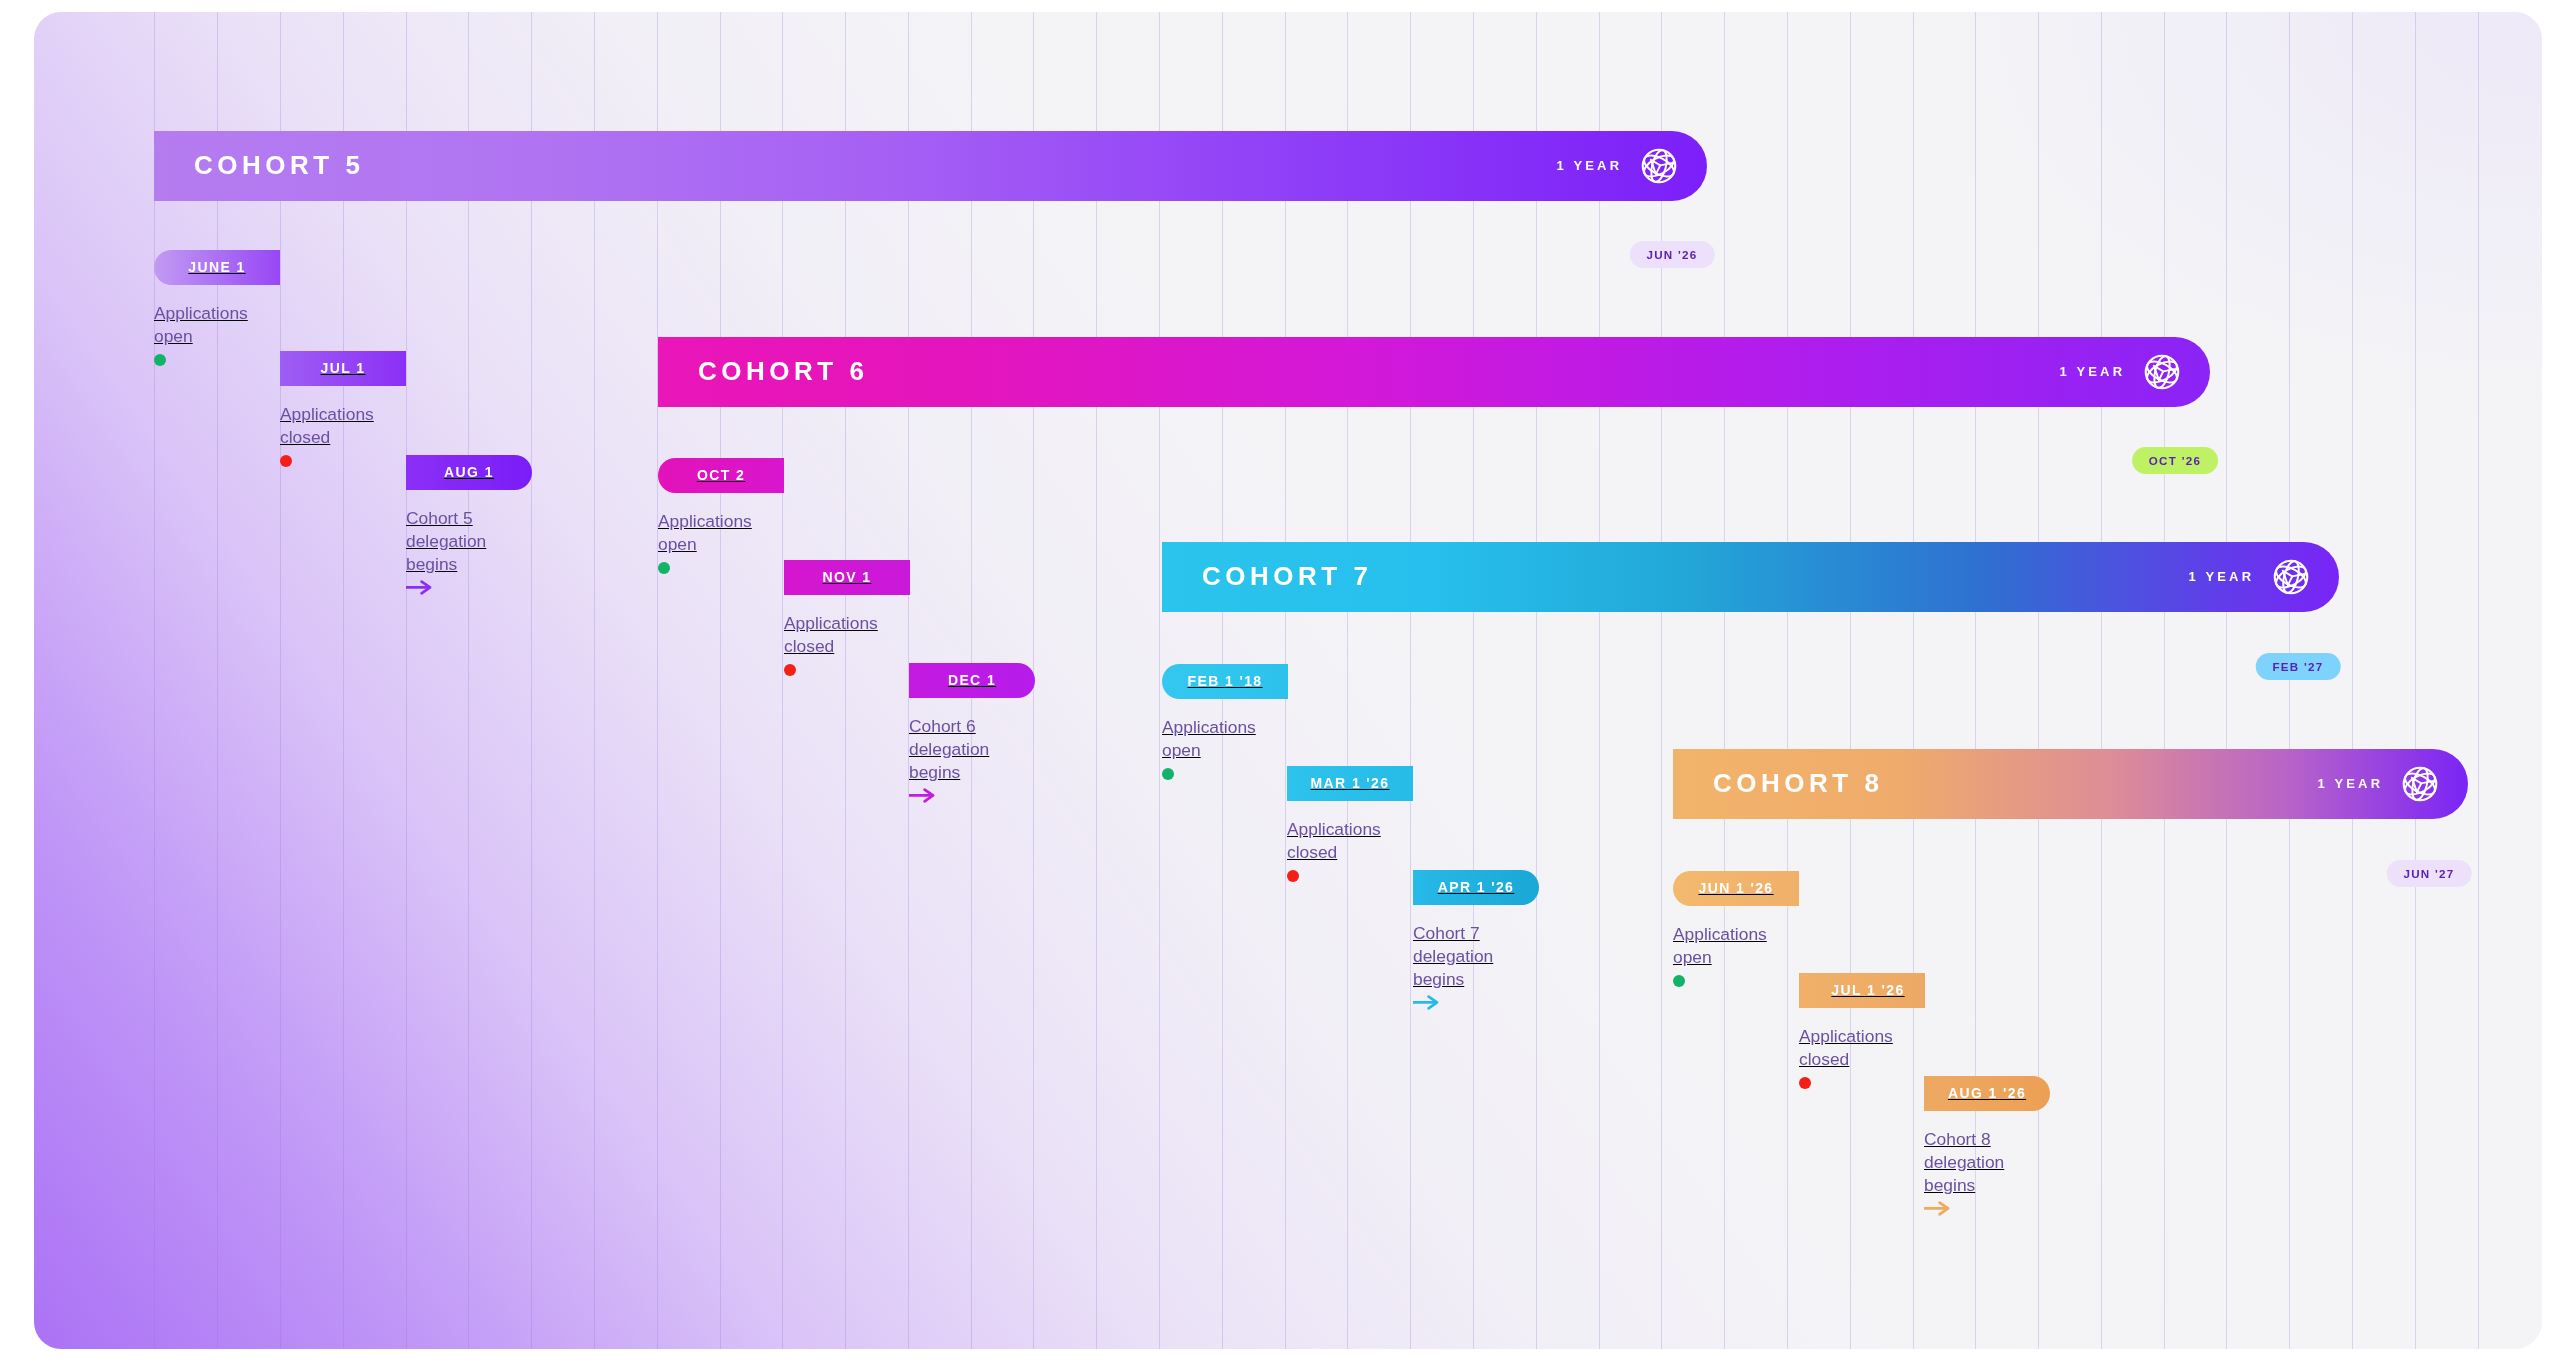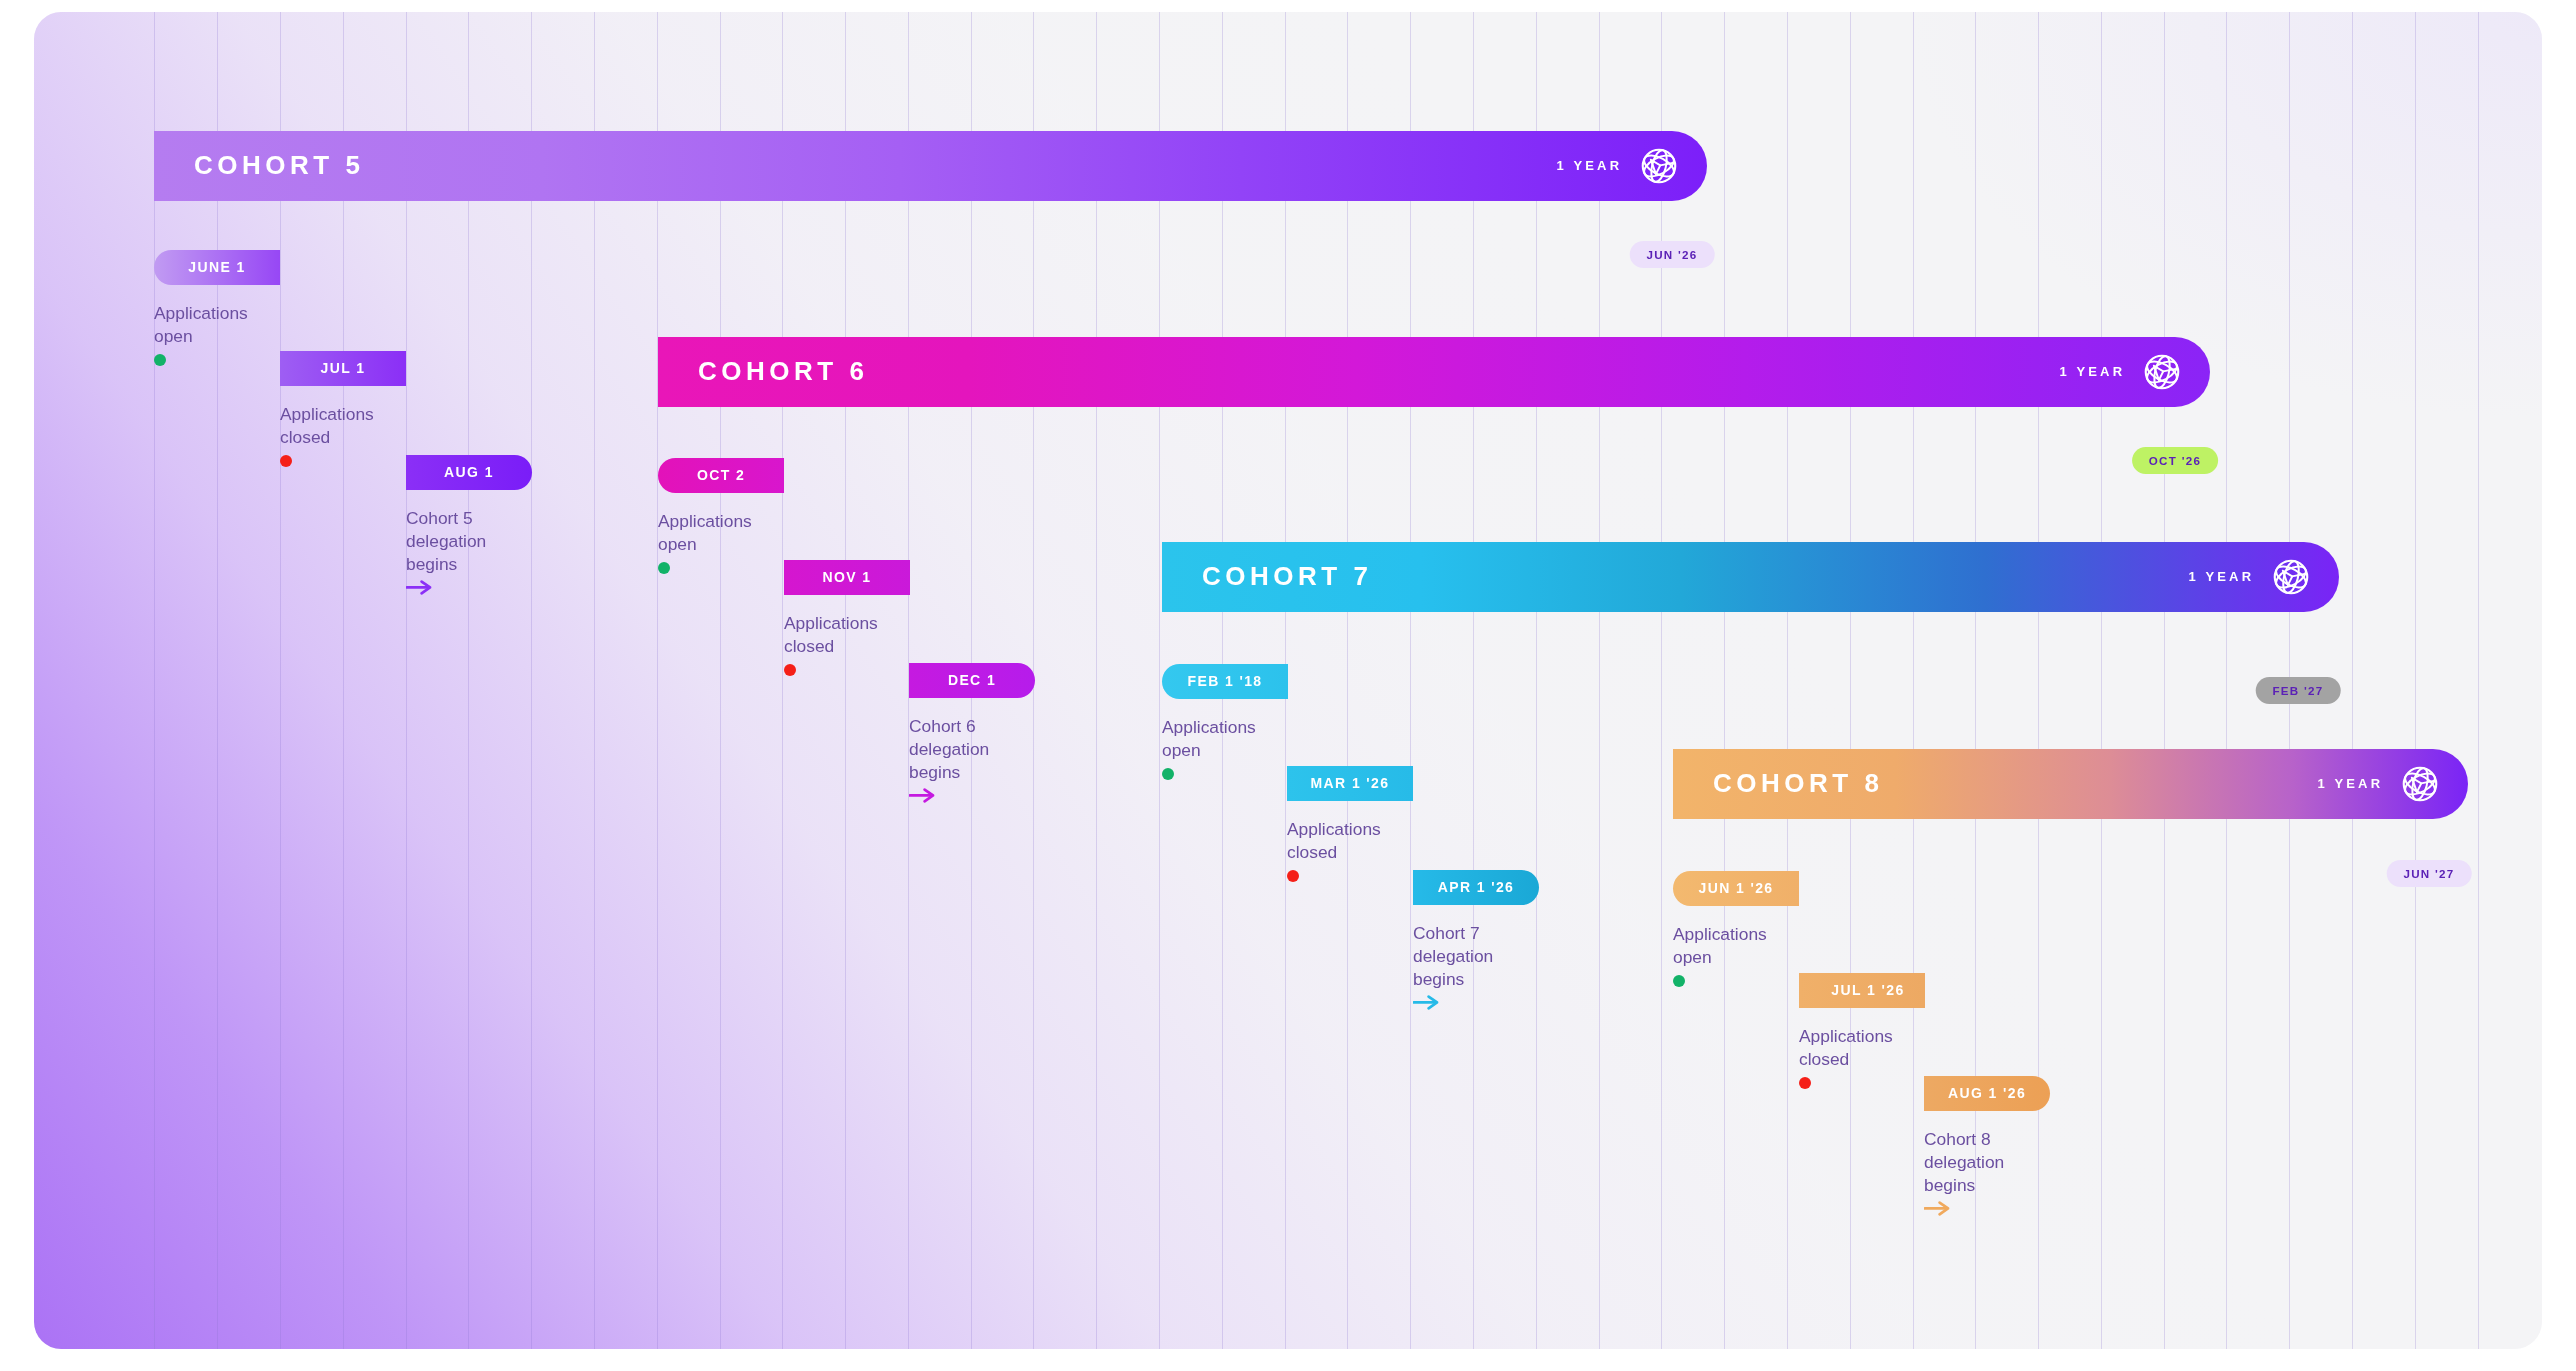--- a/index.html
+++ b/index.html
@@ -115,20 +115,21 @@
     align-items: center;
     justify-content: center;
     white-space: nowrap;
     transform: translateX(-50%);
   }
 
   
   .ms {
     position: absolute;
     width: 126px;
+    text-decoration: underline;
   }
   .ms .pill {
     height: 35px;
     display: flex;
     align-items: center;
     justify-content: center;
     color: #ffffff;
     font-size: 14px;
     font-weight: 700;
     letter-spacing: 1.4px;
@@ -281,21 +282,21 @@
           <div class="globe"><svg viewBox="0 0 64 64" fill="none" xmlns="http://www.w3.org/2000/svg">
     <circle cx="32" cy="32" r="26" stroke="#fff" stroke-width="3.4"></circle>
     <ellipse cx="32" cy="32" rx="26" ry="13" stroke="#fff" stroke-width="3.2" transform="rotate(28 32 32)"></ellipse>
     <ellipse cx="32" cy="32" rx="26" ry="13" stroke="#fff" stroke-width="3.2" transform="rotate(-28 32 32)"></ellipse>
     <ellipse cx="32" cy="32" rx="11" ry="26" stroke="#fff" stroke-width="3.2" transform="rotate(14 32 32)"></ellipse>
     <path d="M19 22 L34 31 L27 45 Z" stroke="#fff" stroke-width="3.2" stroke-linejoin="round" fill="none"></path>
     <path d="M34 31 L54 27" stroke="#fff" stroke-width="3.2" stroke-linecap="round"></path>
   </svg></div>
         </div>
       </div>
-      <div class="endchip" style="left: 2264px; top: 641px; background: #a3a3a3; color: rgb(91, 33, 182); margin-top: 24px;">FEB '27</div>
+      <div class="endchip" style="left: 2264px; top: 641px; background: #7dd3fc; color: rgb(91, 33, 182);">FEB '27</div>
       <div class="ms" style="left: 1128px; top: 652px;">
         <div class="pill cap-left" style="background: linear-gradient(90deg, rgb(52, 200, 239) 0%, rgb(44, 194, 236) 100%);">FEB 1 '18</div>
         <div class="ms-label" style="color: rgb(107, 79, 160);">Applications<br>open</div>
         <div class="ms-dot green" style="background: rgb(18, 178, 104);"></div>
       </div>
       <div class="ms" style="left: 1253px; top: 754px;">
         <div class="pill" style="background: linear-gradient(90deg, rgb(45, 195, 236) 0%, rgb(39, 187, 232) 100%);">MAR 1 '26</div>
         <div class="ms-label" style="color: rgb(107, 79, 160);">Applications<br>closed</div>
         <div class="ms-dot red" style="background: rgb(245, 31, 24);"></div>
       </div>

